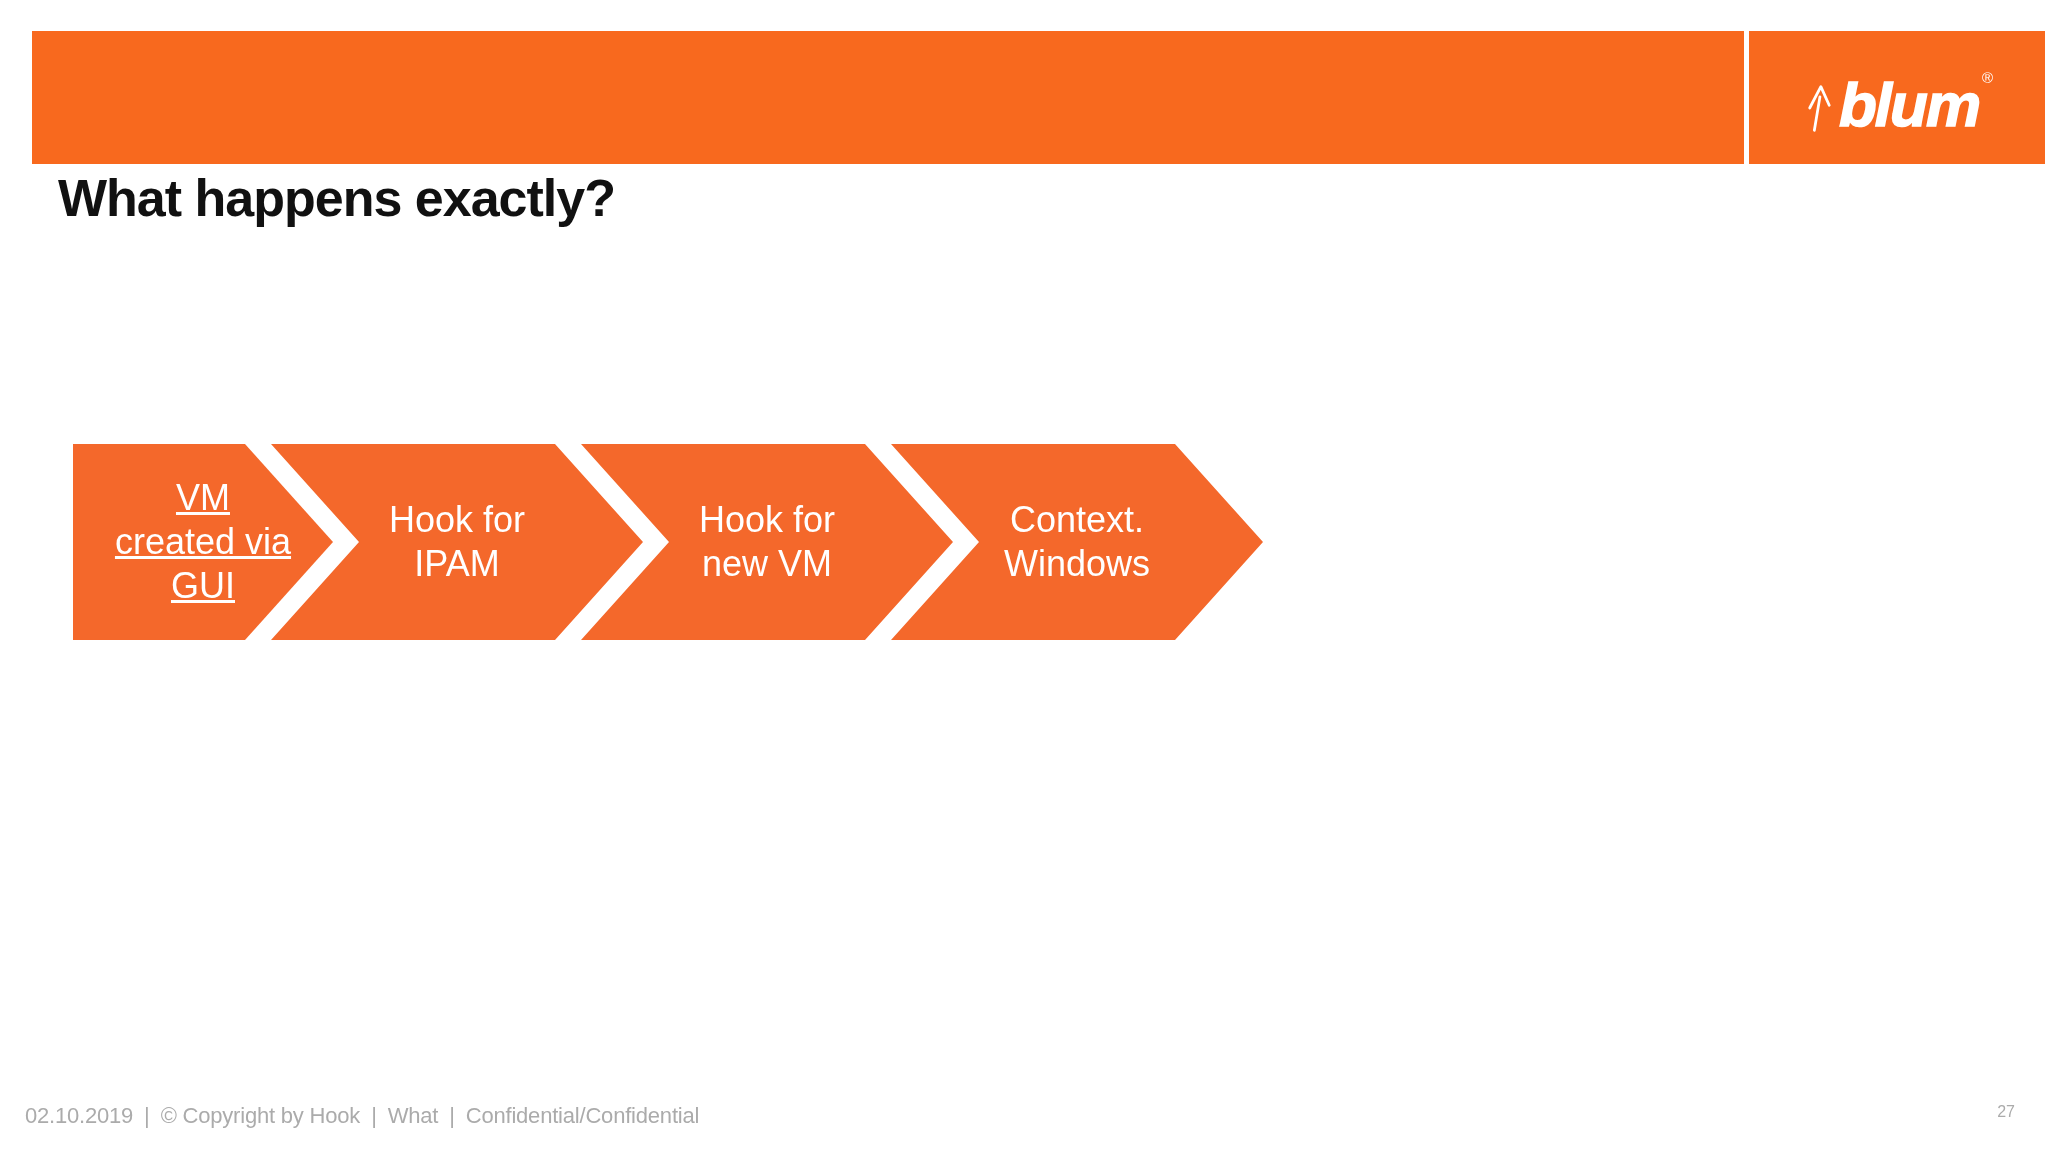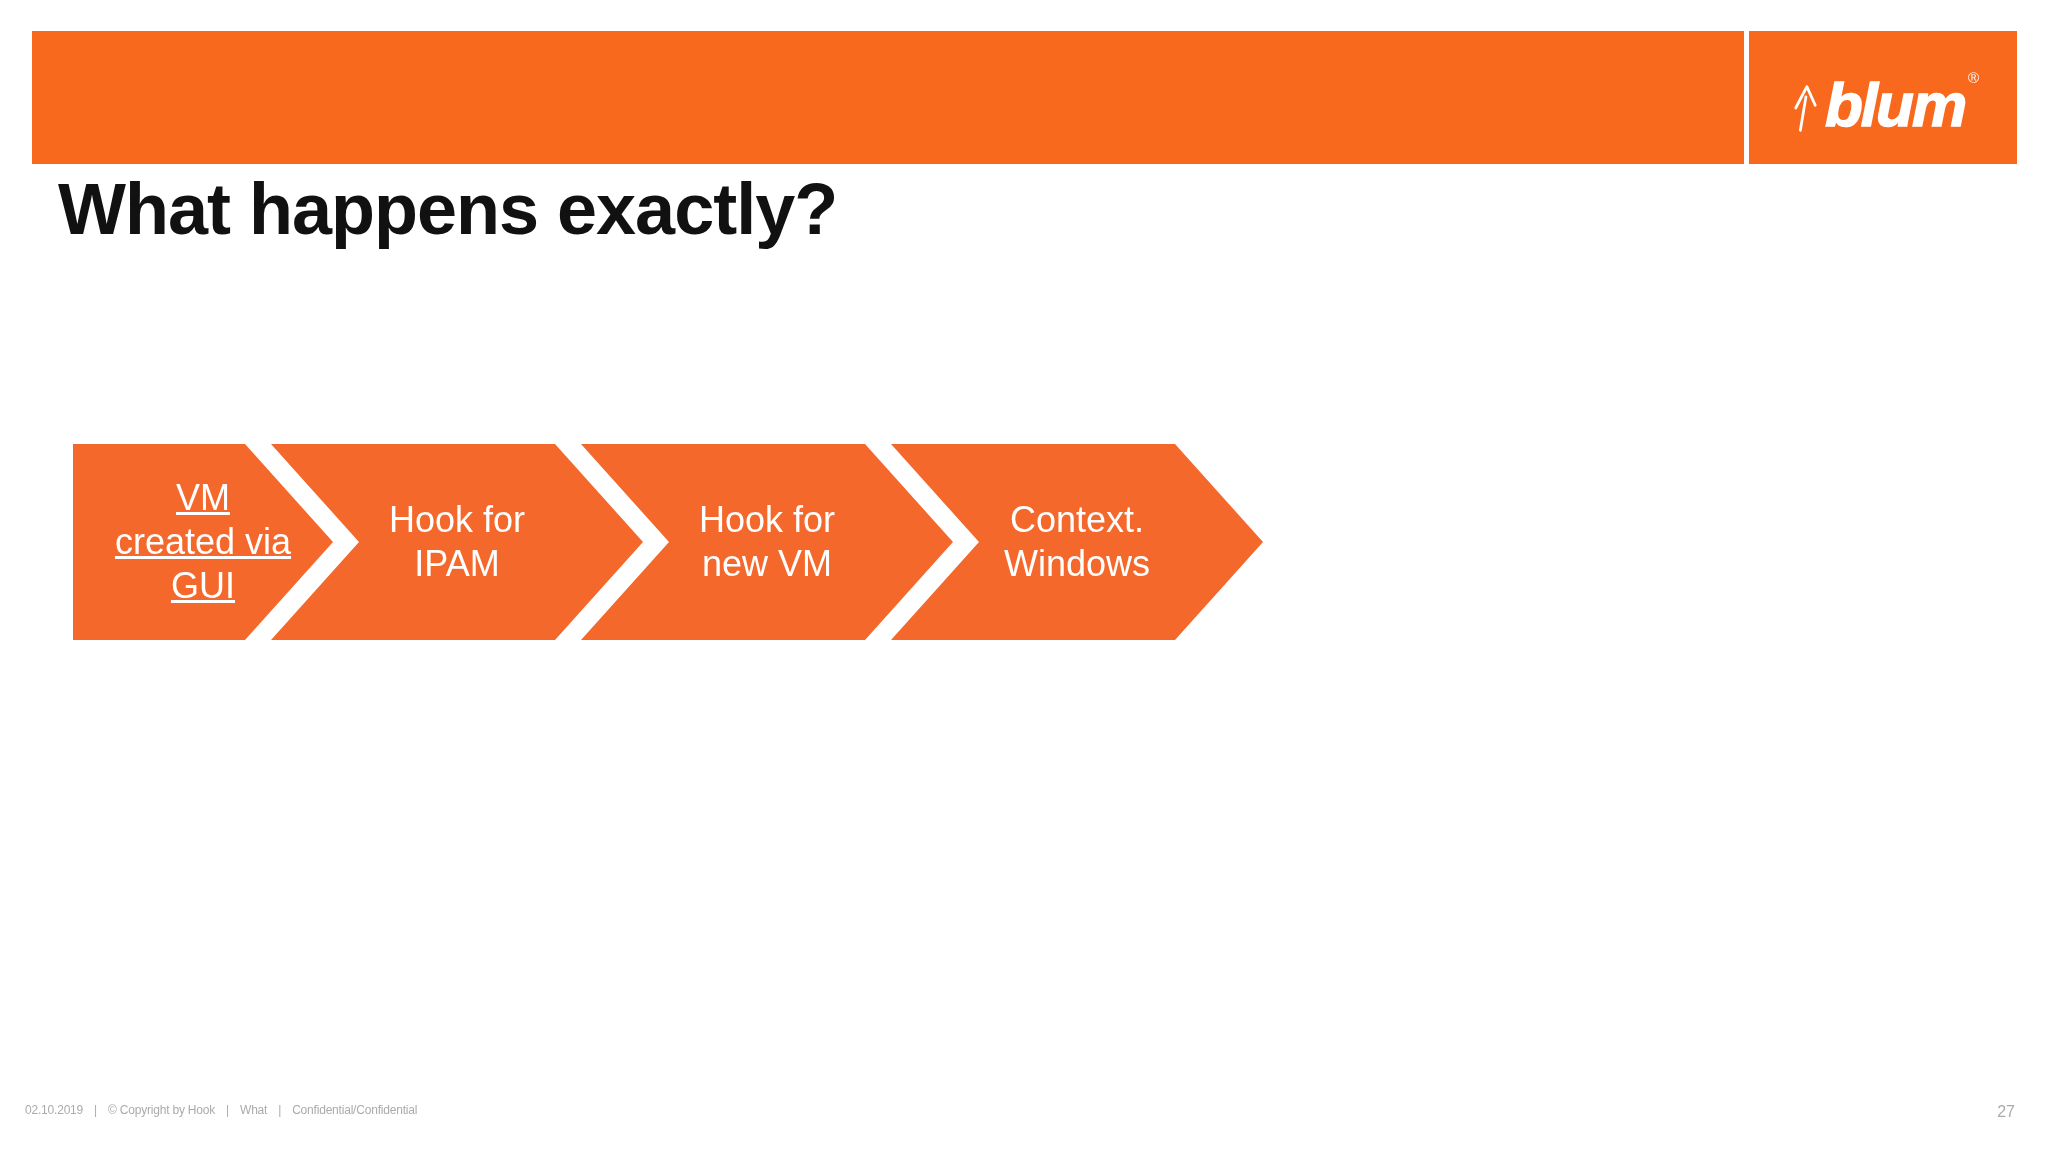--- a/index.html
+++ b/index.html
@@ -6,35 +6,35 @@
   .slide{
     position:relative;width:2048px;height:1152px;background:#ffffff;overflow:hidden;
     font-family:"Liberation Sans", sans-serif;
   }
   
   .header-bar{
     position:absolute;left:32px;top:31px;width:1712px;height:133px;
     background:var(--header_orange,#F8691E);
   }
   .logo-block{
-    position:absolute;left:1749px;top:31px;width:268px;height:133px;
+    position:absolute;left:1749px;top:31px;width:296px;height:133px;
     background:var(--header_orange,#F8691E);
     display:flex;align-items:center;justify-content:center;
   }
   .logo-inner{display:flex;align-items:flex-start;}
   .blum-arrow{margin-top:22px;margin-right:2px;}
   .blum-text{
     color:#fff;font-weight:bold;font-style:italic;font-size:62px;line-height:1;
     letter-spacing:-2px;-webkit-text-stroke:1.5px #fff;margin-top:14px;
   }
   .blum-reg{color:#fff;font-size:15px;line-height:1;margin-top:10px;margin-left:3px;font-style:normal;}
   
   .title{
     position:absolute;left:58px;top:168px;margin:0;
-    color:var(--title_color,#111);font-size:72px;font-weight:bold;letter-spacing:-1px;
+    color:var(--title_color,#111);font-size:52px;font-weight:bold;letter-spacing:-1px;
   }
   
   .steps{position:absolute;left:0;top:0;width:100%;height:100%;}
   .step{
     position:absolute;top:444px;height:196px;
     background:var(--chevron_orange,#F4682B);
     display:flex;align-items:center;justify-content:center;
     color:var(--step_text,#fff);font-size:36px;line-height:1.22;text-align:center;
   }
   .step-label{white-space:pre-line;}
@@ -42,21 +42,21 @@
     clip-path:polygon(0 0, calc(100% - 88px) 0, 100% 50%, calc(100% - 88px) 100%, 0 100%);text-decoration:underline;}
   .step-chev{width:372px;
     clip-path:polygon(0 0, calc(100% - 88px) 0, 100% 50%, calc(100% - 88px) 100%, 0 100%, 88px 50%);}
   .step2{left:271px;}
   .step3{left:581px;}
   .step4{left:891px;}
   .step5{left:1201px;}
   
   .footer{
     position:absolute;left:25px;top:1103px;
-    color:var(--footer_gray,#ABABAB);font-size:12px;letter-spacing:-0.2px;
+    color:var(--footer_gray,#ABABAB);font-size:22px;letter-spacing:-0.2px;
     display:flex;align-items:center;
   }
   .footer .sep{padding:0 11px;}
   .page-number{
     position:absolute;right:33px;top:1103px;
     color:var(--footer_gray,#ABABAB);font-size:16px;
   }
 </style>
 </head>
 <body>

